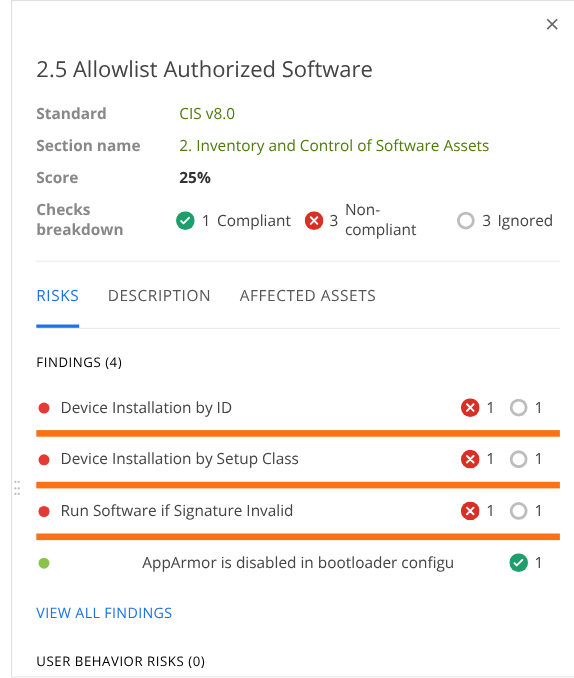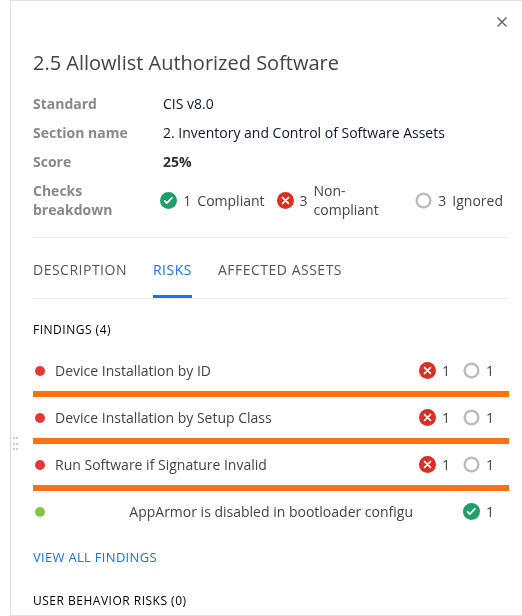--- a/index.html
+++ b/index.html
@@ -4,21 +4,21 @@
 <style>
   * { box-sizing: border-box; }
   html, body { margin:0; padding:0; font-family: "Segoe UI", "Open Sans", Arial, sans-serif; background:#fff; color:#333; }
   .panel { width:522px; height:616px; border:1px solid #e0e0e0; position:relative; padding:20px 22px 0 22px; overflow:hidden;margin-left:10px; }
   .close-btn { position:absolute; top:12px; right:14px; width:24px; height:24px; cursor:pointer; color:#666; }
   .close-btn svg { width:18px; height:18px; }
   h1.title { font-size:20px; font-weight:400; color:#444; margin:28px 0 18px 0; }
   .section-label { font-size:12px; letter-spacing:0.5px; color:#9a9a9a; margin-bottom:12px; }
   .kv { display:flex; align-items:center; font-size:14px; margin:10px 0; }
   .kv .k { width:130px; color:#888; font-weight:700; }
-  .kv .v { color:#0f172a; }
+  .kv .v { color:#4d7c0f; }
   .kv .v.bold { font-weight:700; color:#333; }
   .checks { display:flex; align-items:center; gap:6px; font-size:14px; }
   .chip { display:flex; align-items:center; gap:6px; margin-right:6px; color:#444; }
   .ic { width:17px; height:17px; display:inline-flex; align-items:center; justify-content:center; border-radius:50%; flex:0 0 auto; }
   .ic svg { width:100%; height:100%; }
   .hr { border:none; border-top:1px solid #eaeaea; margin:18px 0 0 0; }
   .tabs { display:flex; gap:26px; margin-top:4px; border-bottom:1px solid #eaeaea; }
   .tab { padding:18px 0 16px 0; font-size:14px; letter-spacing:0.5px; color:#555; cursor:pointer; border-bottom:3px solid transparent; }
   .tab.active { color:#1a73e8; border-bottom-color:#1a73e8; font-weight:500; }
   .findings-head { font-size:12px; letter-spacing:0.5px; color:#000000; margin:22px 0 12px 0; }
@@ -90,22 +90,22 @@
           </span>
         <span>3</span>
         <span>Ignored</span>
       </span>
     </div>
   </div>
 
   <hr class="hr">
 
   <div class="tabs">
+    <div class="tab active">RISKS</div>
     <div class="tab">DESCRIPTION</div>
-    <div class="tab active">RISKS</div>
     <div class="tab">AFFECTED ASSETS</div>
   </div>
 
   <div class="findings-head">FINDINGS (4)</div>
 
   <div id="findings-list">
       <div class="finding-row">
         <span class="dot red"></span>
         <span class="fname">Device Installation by ID</span>
         <span class="stat">

